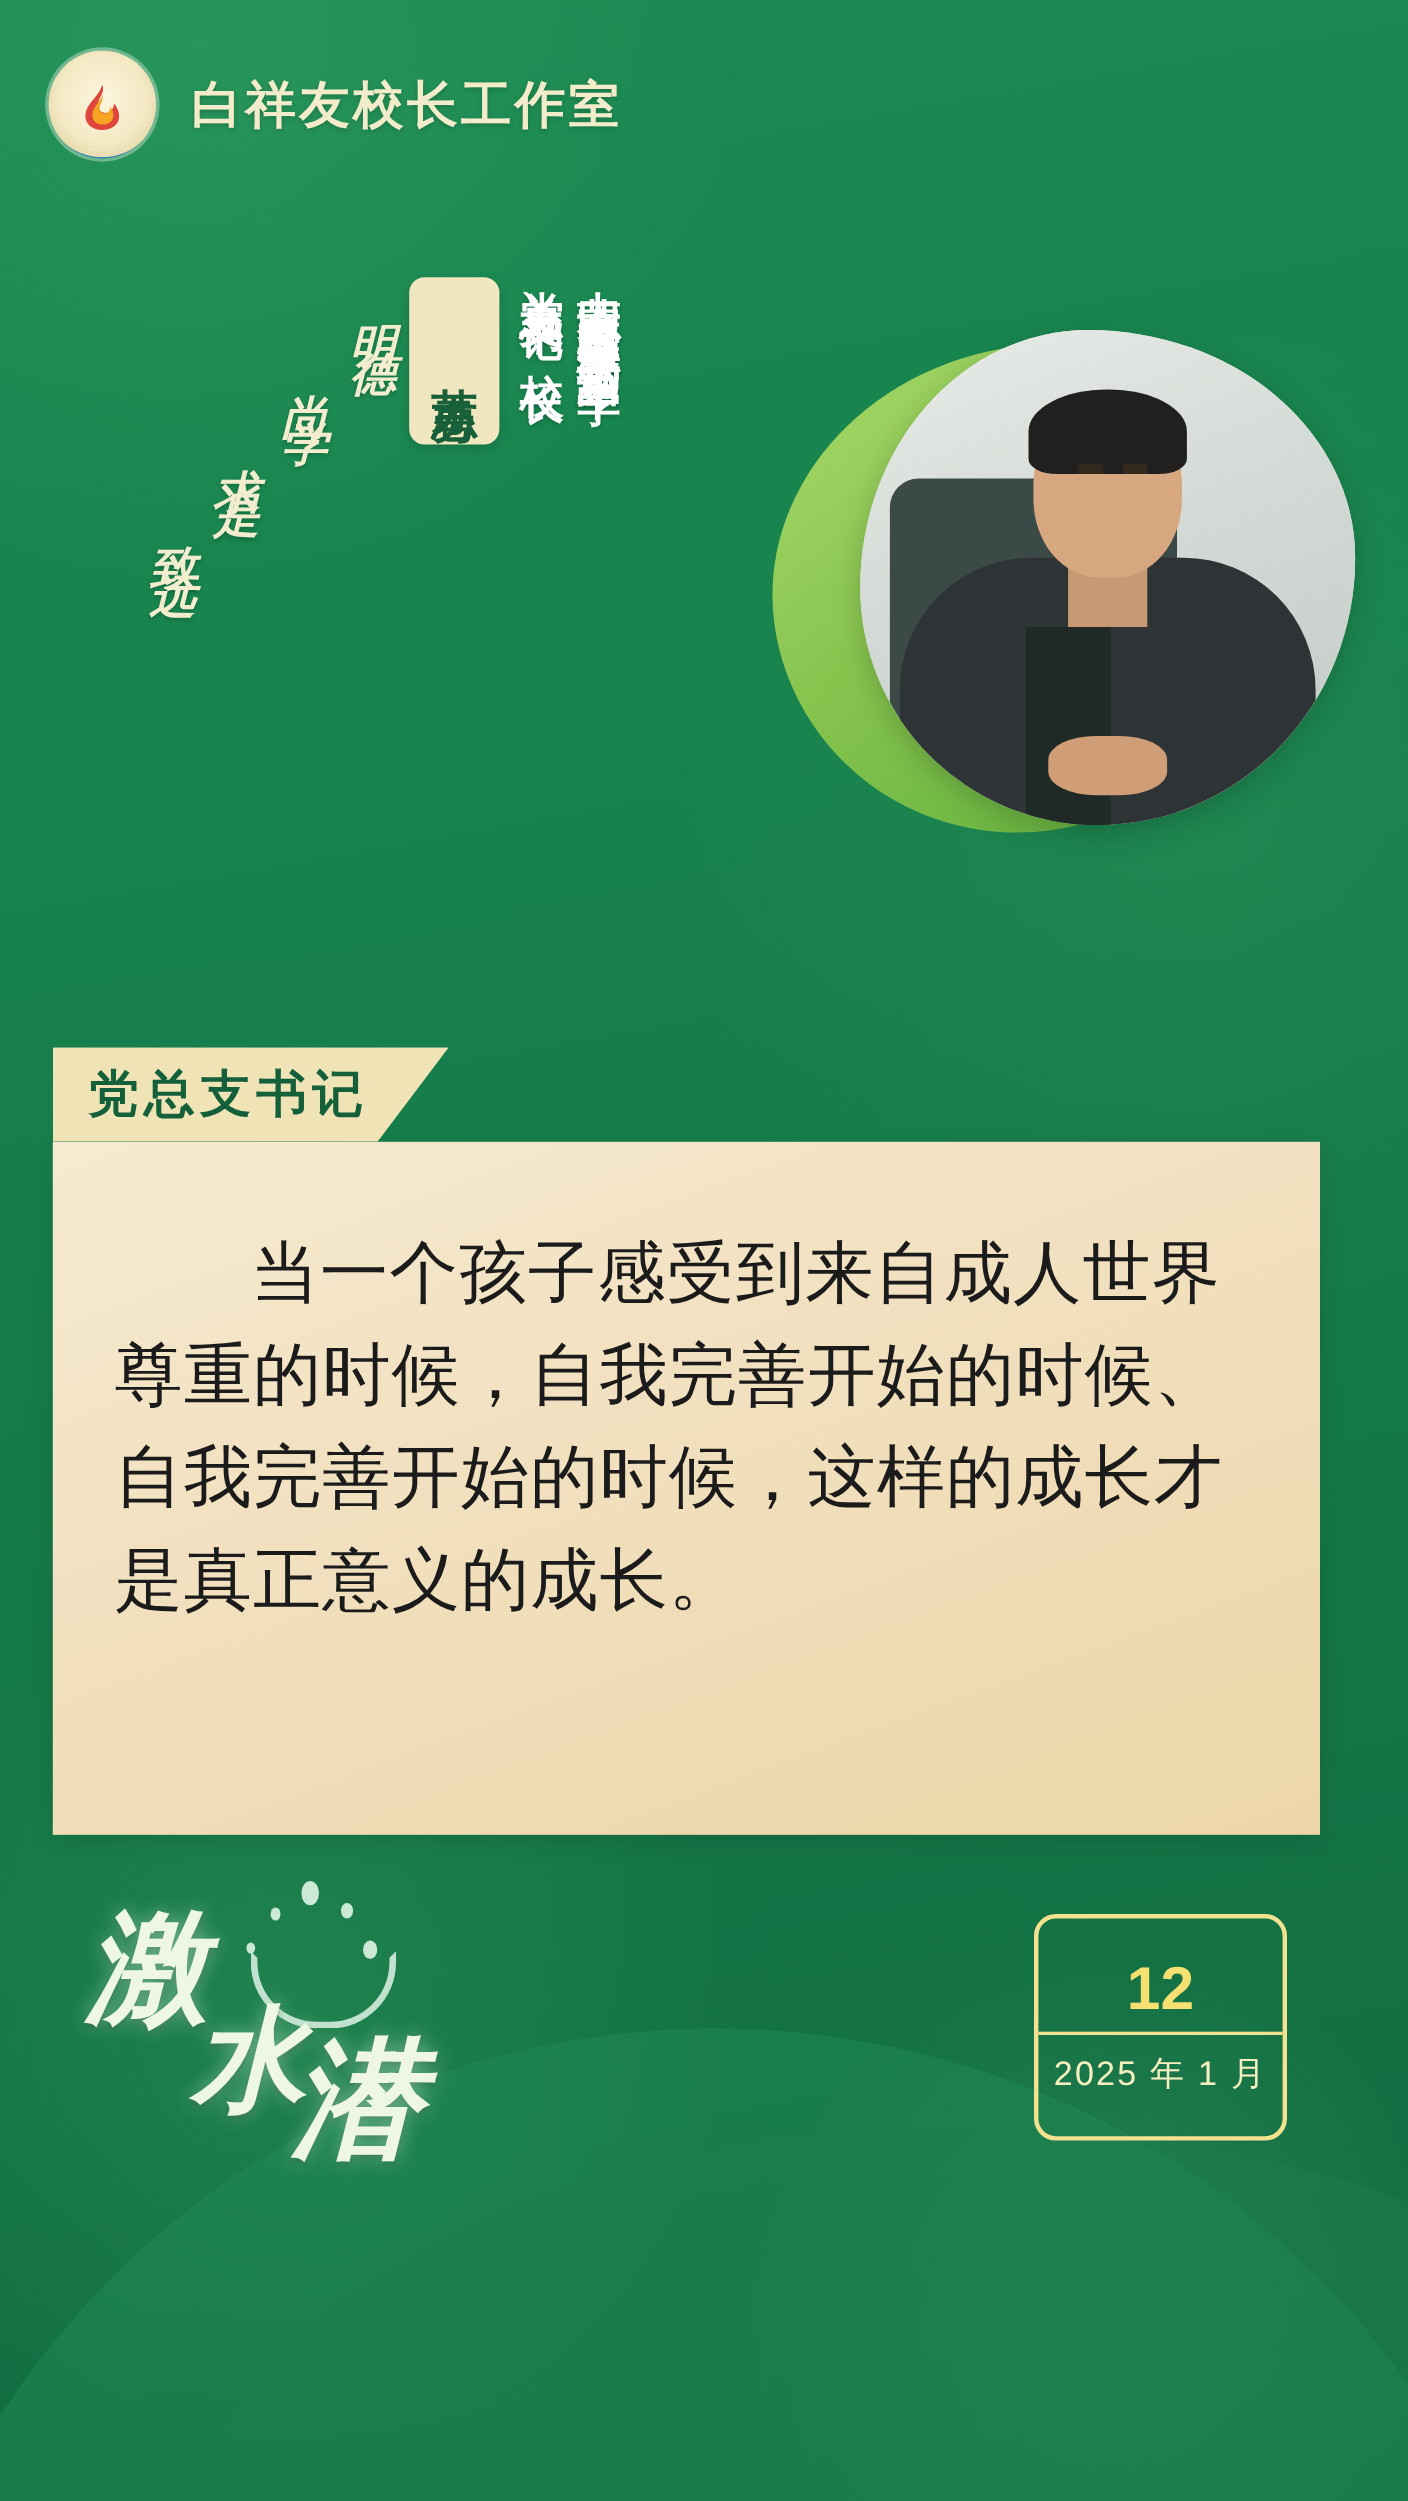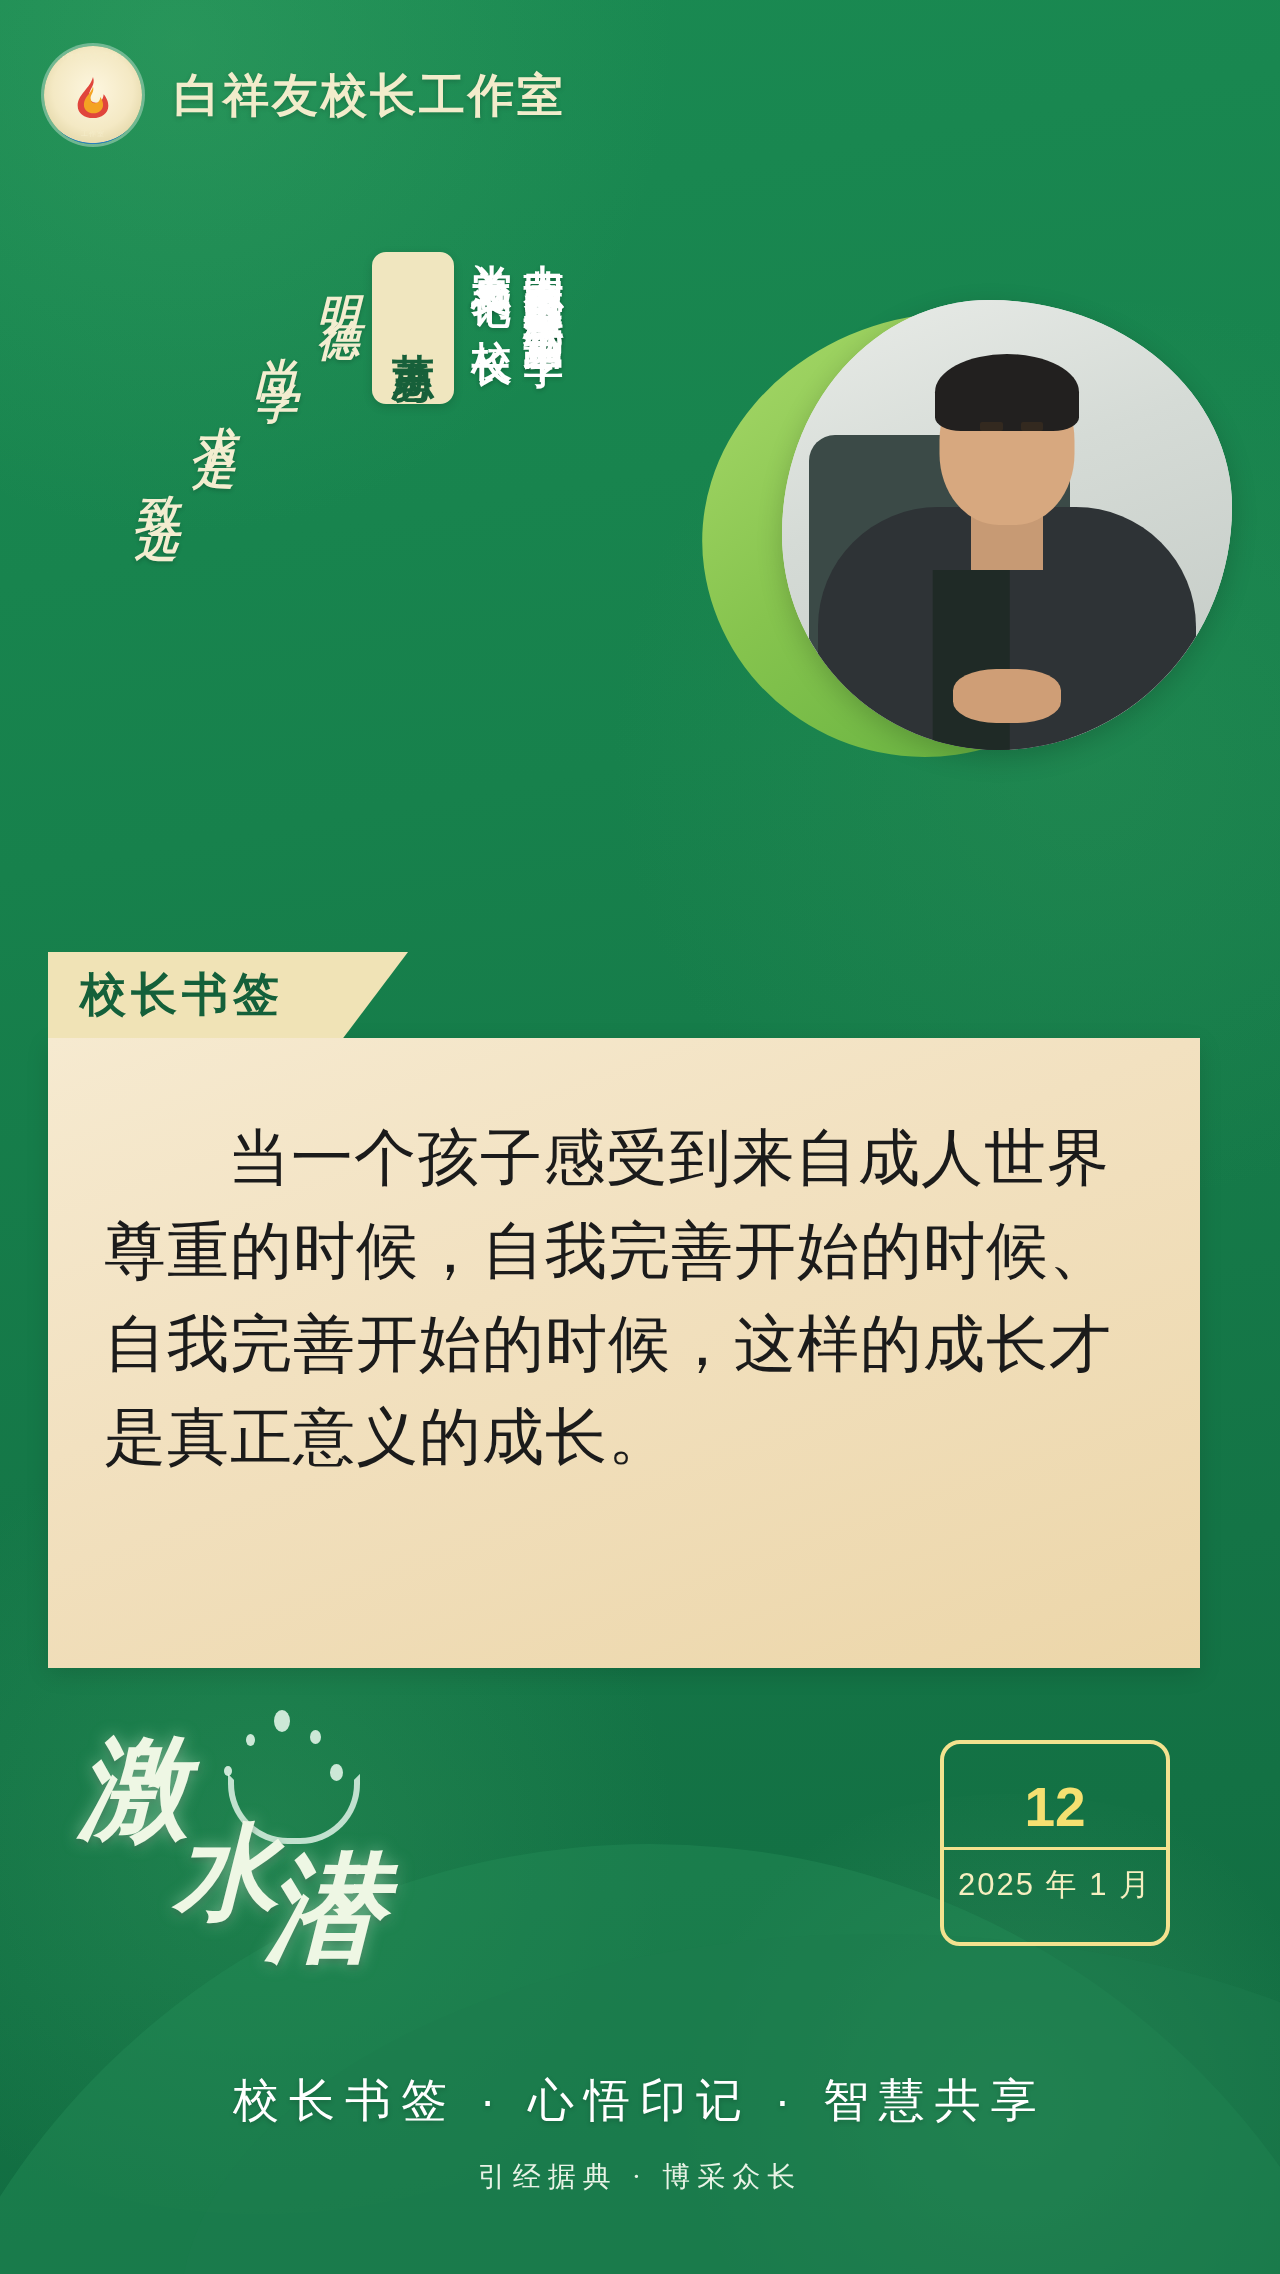--- a/index.html
+++ b/index.html
@@ -494,21 +494,21 @@
       <div class="ph-neck"></div>
       <div class="ph-head"></div>
       <div class="ph-hair"></div>
       <div class="ph-eye l"></div>
       <div class="ph-eye r"></div>
       <div class="ph-hands"></div>
     </div>
   </div>
 
   <div id="bookmark-tab">
-    <div class="label">校长书签</div>
+    <div class="label">党总支书记</div>
   </div>
 
   <div id="quote-card">
     <div id="quote-text">当一个孩子感受到来自成人世界尊重的时候，自我完善开始的时候、自我完善开始的时候，这样的成长才是真正意义的成长。</div>
   </div>
 
   <div id="splash-logo">
     <div class="splash-bowl"></div>
     <div class="splash-drop d1"></div>
     <div class="splash-drop d2"></div>
@@ -519,18 +519,14 @@
     <div class="splash-ch splash-ch2">水</div>
     <div class="splash-ch splash-ch3">潜</div>
   </div>
 
   <div id="date-badge">
     <div id="date-day">12</div>
     <div id="date-divider"></div>
     <div id="date-month">2025 年 1 月</div>
   </div>
 
-  <div id="footer">
-    <div id="footer-main">校长书签 · 心悟印记 · 智慧共享</div>
-    <div id="footer-sub">引经据典 · 博采众长</div>
-  </div>
 
 </div>
 
 </body></html>

